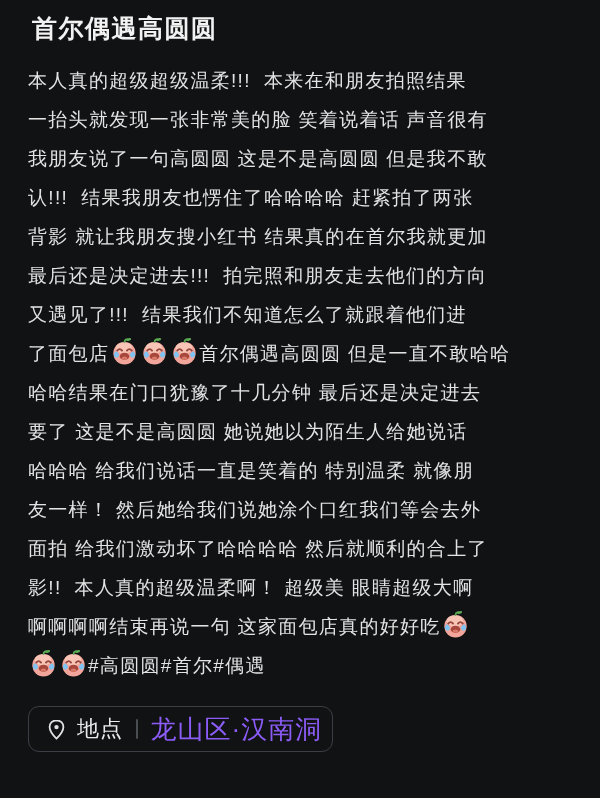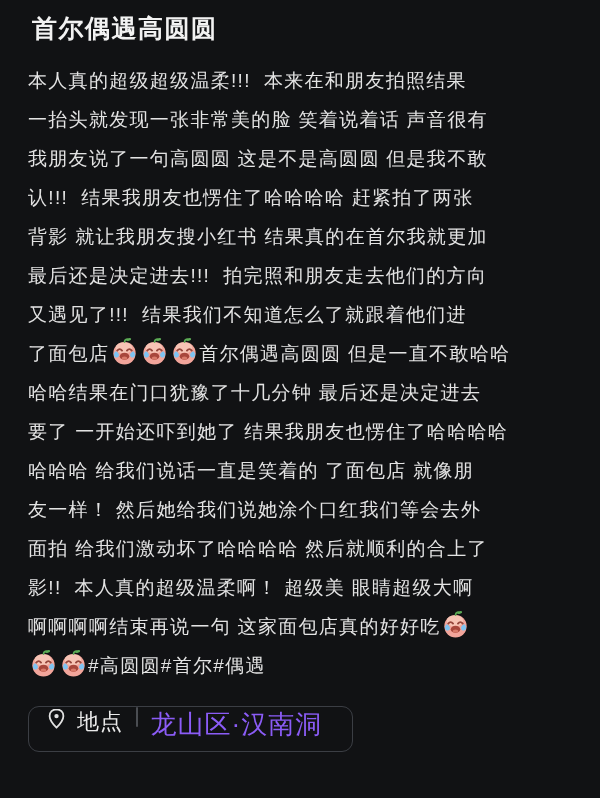--- a/index.html
+++ b/index.html
@@ -30,22 +30,22 @@
   }
   .body-line .seg{white-space:pre;}
   .hashtag{color:var(--text);cursor:pointer;}
   .emoji{
     display:inline-block;width:29px;height:29px;
     vertical-align:-6px;margin:0 0.5px;
   }
   .emoji svg{width:100%;height:100%;display:block;}
   .location-pill{
     margin-top:21px;margin-left:0;
-    display:inline-flex;align-items:flex-start;
-    height:46px;padding:0 30px 0 16px;
+    display:inline-flex;align-items:center;
+    height:46px;padding:0 10px 0 16px;
     border:1.5px solid var(--pill-border);
     border-radius:11px;
     background:transparent;cursor:pointer;
   }
   .pin-icon{display:inline-flex;margin-right:9px;}
   .loc-label{
     font-size:22px;color:#eaeaea;font-weight:500;letter-spacing:1px;
   }
   .loc-divider{
     width:1.5px;height:20px;background:var(--divider);
@@ -98,22 +98,22 @@
             <path d="M14 5 C14 3.4 15 2.3 16.6 2" stroke="#5cab55" stroke-width="1.6" fill="none" stroke-linecap="round"></path>
             <ellipse cx="18" cy="2.4" rx="2.5" ry="1.3" fill="#5cab55" transform="rotate(-16 18 2.4)"></ellipse>
             <path d="M7 13.1 Q9.3 10.3 11.6 13.1" stroke="#96463c" stroke-width="1.9" fill="none" stroke-linecap="round"></path>
             <path d="M16.4 13.1 Q18.7 10.3 21 13.1" stroke="#96463c" stroke-width="1.9" fill="none" stroke-linecap="round"></path>
             <ellipse cx="14" cy="18.6" rx="4.6" ry="3.5" fill="#a8473c"></ellipse>
             <ellipse cx="14" cy="20.4" rx="2.7" ry="1.5" fill="#d87a6a"></ellipse>
             <path d="M5.4 13.8 c-1.9 2 -2.2 4.4 -0.6 5.6 c1.5 1.1 3.4 0.3 3.8 -1.6 c0.3 -1.6 -1 -3.2 -3.2 -4z" fill="#7ec3f2"></path>
             <path d="M22.6 13.8 c1.9 2 2.2 4.4 0.6 5.6 c-1.5 1.1 -3.4 0.3 -3.8 -1.6 c-0.3 -1.6 1 -3.2 3.2 -4z" fill="#7ec3f2"></path>
           </svg></span><span class="seg">首尔偶遇高圆圆 但是一直不敢哈哈</span></div>
       <div class="body-line"><span class="seg">哈哈结果在门口犹豫了十几分钟 最后还是决定进去</span></div>
-      <div class="body-line"><span class="seg">要了 一开始还吓到她了 结果我朋友也愣住了哈哈哈哈</span></div>
-      <div class="body-line"><span class="seg">哈哈哈 给我们说话一直是笑着的 了面包店 就像朋</span></div>
+      <div class="body-line"><span class="seg">要了 这是不是高圆圆 她说她以为陌生人给她说话</span></div>
+      <div class="body-line"><span class="seg">哈哈哈 给我们说话一直是笑着的 特别温柔 就像朋</span></div>
       <div class="body-line"><span class="seg">友一样！ 然后她给我们说她涂个口红我们等会去外</span></div>
       <div class="body-line"><span class="seg">面拍 给我们激动坏了哈哈哈哈 然后就顺利的合上了</span></div>
       <div class="body-line"><span class="seg">影!!  本人真的超级温柔啊！ 超级美 眼睛超级大啊</span></div>
       <div class="body-line"><span class="seg">啊啊啊啊结束再说一句 这家面包店真的好好吃</span><span class="emoji"><svg viewBox="0 0 28 28">
             <circle cx="14" cy="15.7" r="10.8" fill="#f2a59b"></circle>
             <ellipse cx="13.5" cy="10.5" rx="8" ry="5.5" fill="#f8c9ba" opacity="0.85"></ellipse>
             <path d="M14 5 C14 3.4 15 2.3 16.6 2" stroke="#5cab55" stroke-width="1.6" fill="none" stroke-linecap="round"></path>
             <ellipse cx="18" cy="2.4" rx="2.5" ry="1.3" fill="#5cab55" transform="rotate(-16 18 2.4)"></ellipse>
             <path d="M7 13.1 Q9.3 10.3 11.6 13.1" stroke="#96463c" stroke-width="1.9" fill="none" stroke-linecap="round"></path>
             <path d="M16.4 13.1 Q18.7 10.3 21 13.1" stroke="#96463c" stroke-width="1.9" fill="none" stroke-linecap="round"></path>

